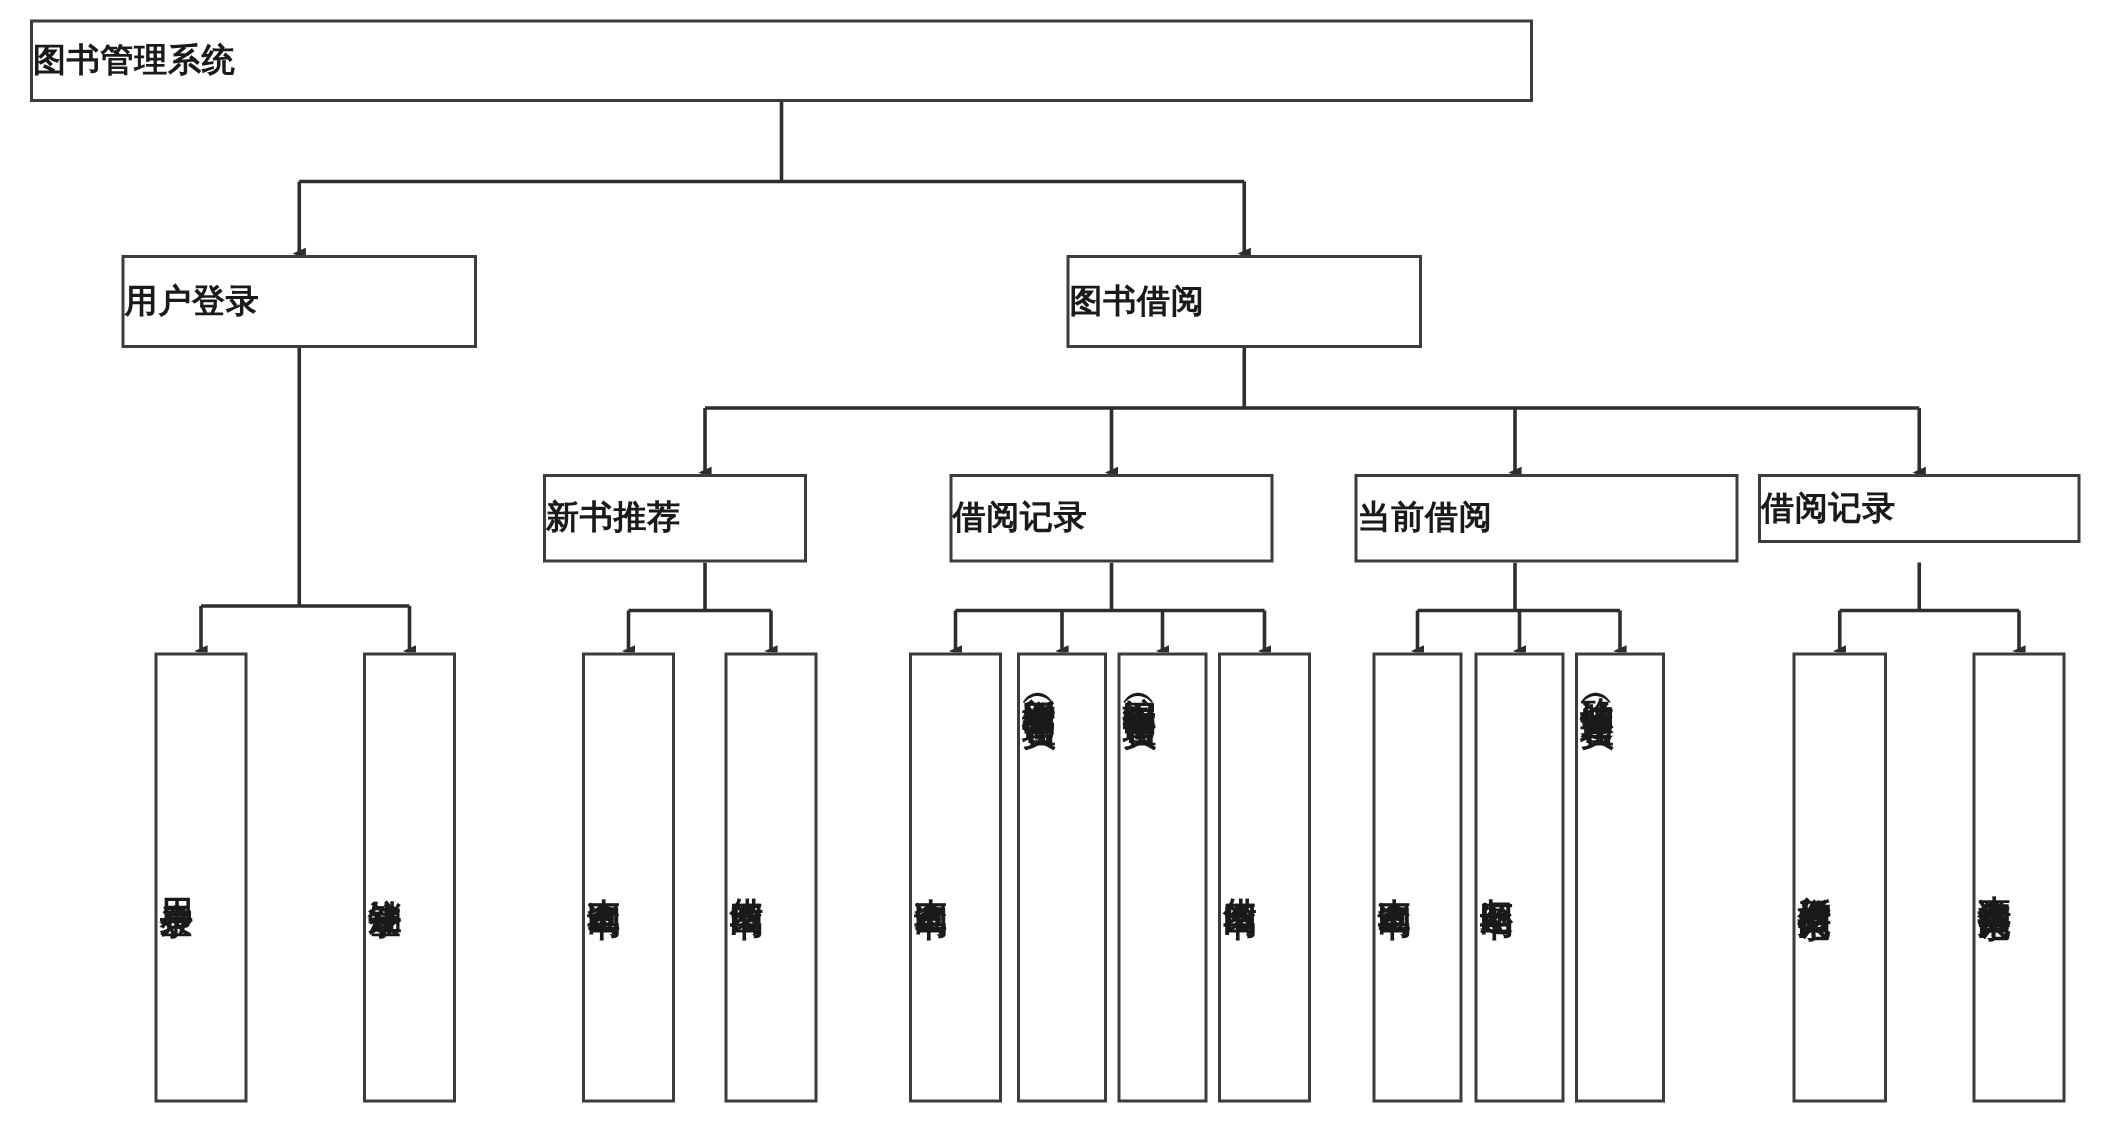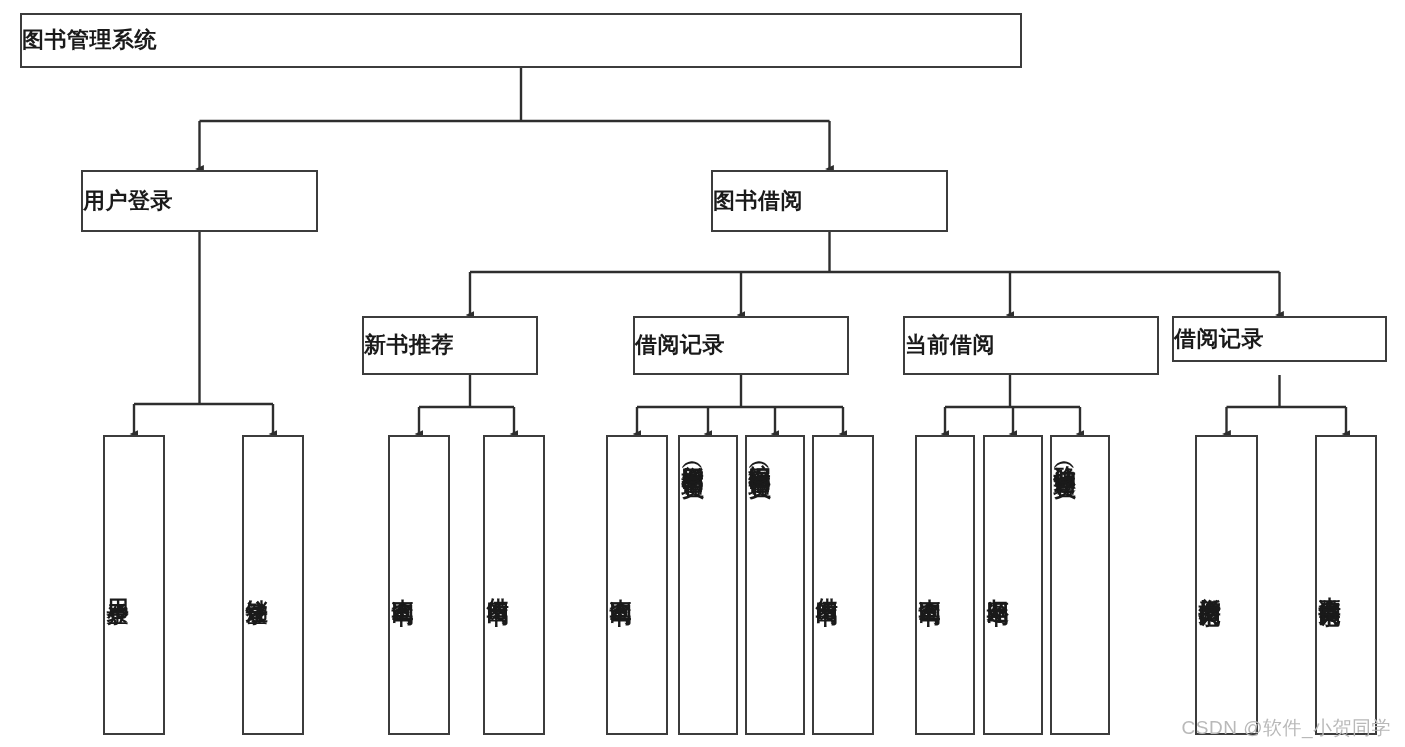--- a/index.html
+++ b/index.html
@@ -174,14 +174,13 @@
       <div class="node vertical" style="left: 1050px; top: 435px; width: 60px; height: 300px;">
         <span class="node-label">确认归还（管理员）</span>
       </div>
       <div class="node vertical centered" style="left: 1195px; top: 435px; width: 63px; height: 300px;">
         <span class="node-label">新增借阅记录</span>
       </div>
       <div class="node vertical centered" style="left: 1315px; top: 435px; width: 62px; height: 300px;">
         <span class="node-label">查询借阅记录</span>
       </div>
     </div>
-  <div id="watermark">CSDN @软件_小贺同学</div>
 </div>
 
 </body></html>

